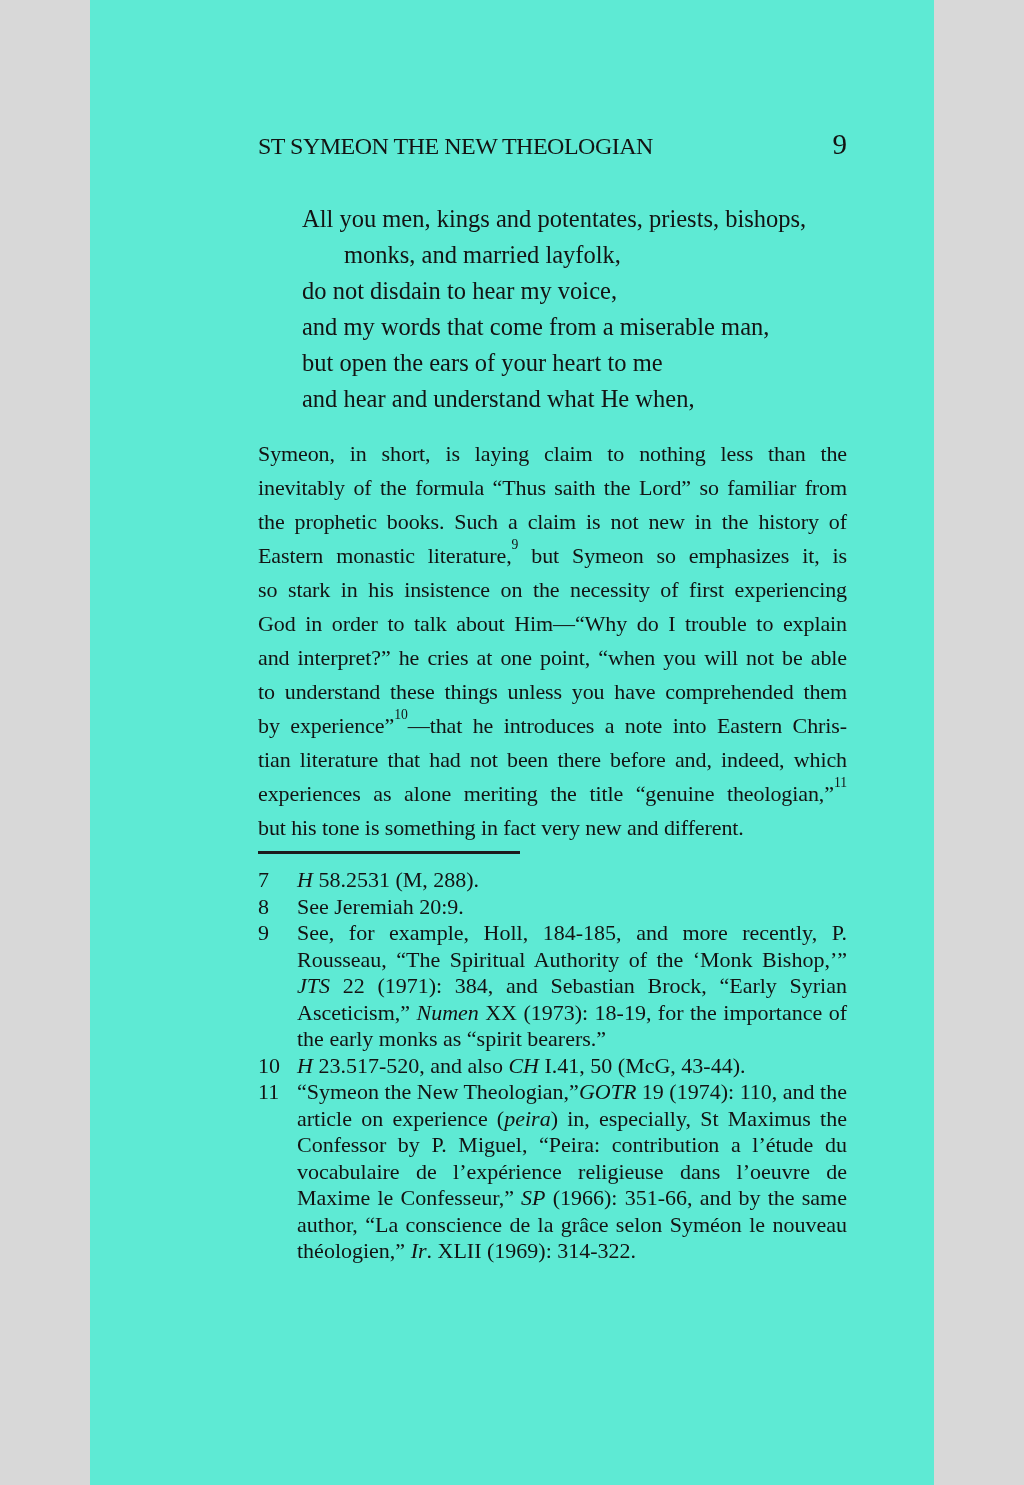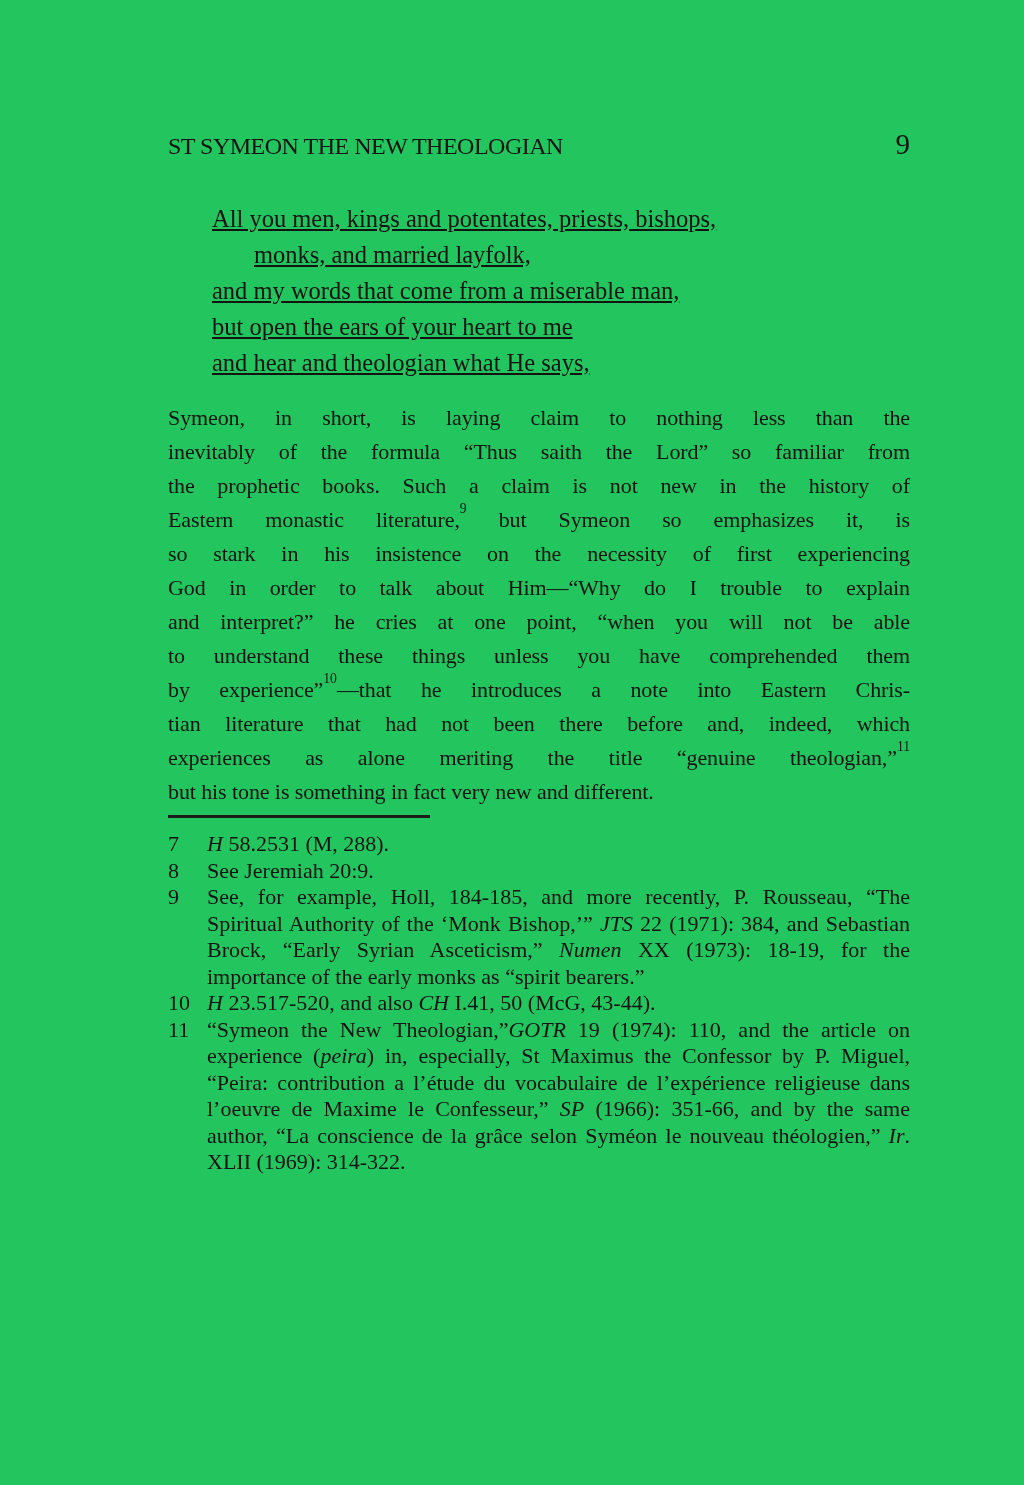--- a/index.html
+++ b/index.html
@@ -1,43 +1,42 @@
 <!DOCTYPE html>
 <html><head>
 <meta charset="utf-8">
 <style>
   html,body{margin:0;padding:0;background:#d8d8d8;}
   .page{
     position:relative;
-    width:1024px;height:1485px;
+    width:844px;height:1485px;
     margin:0 auto;
-    background:#22c55e;
+    background:#5eead4;
     color:#131313;
     font-family:"Liberation Serif","DejaVu Serif",serif;
     box-sizing:border-box;
-    padding:128px 114px 0 168px;
+    padding:128px 87px 0 168px;
     overflow:hidden;
   }
   
   .running-header{
     display:flex;justify-content:space-between;align-items:baseline;
   }
   .header-title{
     font-size:24px;letter-spacing:-0.5px;white-space:nowrap;
   }
   .page-number{
     font-size:29px;
   }
   
   .quote{
     margin-top:40px;
     padding-left:44px;
     font-size:24.5px;
     line-height:36px;
-    text-decoration:underline;
   }
   .quote-line{white-space:nowrap;}
   .quote-line.continuation{padding-left:42px;}
   
   .body-text{
     margin-top:20px;
     font-size:22px;
     letter-spacing:-0.1px;
     line-height:34px;
   }
@@ -82,26 +81,27 @@
     <span class="header-title">ST SYMEON THE NEW THEOLOGIAN</span>
     <span class="page-number">9</span>
   </div>
 
   <div class="quote">
 
       <div class="quote-line">All you men, kings and potentates, priests, bishops,</div>
 
       <div class="quote-line continuation">monks, and married layfolk,</div>
 
+      <div class="quote-line">do not disdain to hear my voice,</div>
 
       <div class="quote-line">and my words that come from a miserable man,</div>
 
       <div class="quote-line">but open the ears of your heart to me</div>
 
-      <div class="quote-line">and hear and theologian what He says,</div>
+      <div class="quote-line">and hear and understand what He when,</div>
 
     </div>
 
   <div class="body-text">
 
       <div class="body-line">Symeon, in short, is laying claim to nothing less than the</div>
 
 
 
       <div class="body-line">inevitably of the formula “Thus saith the Lord” so familiar from</div>

